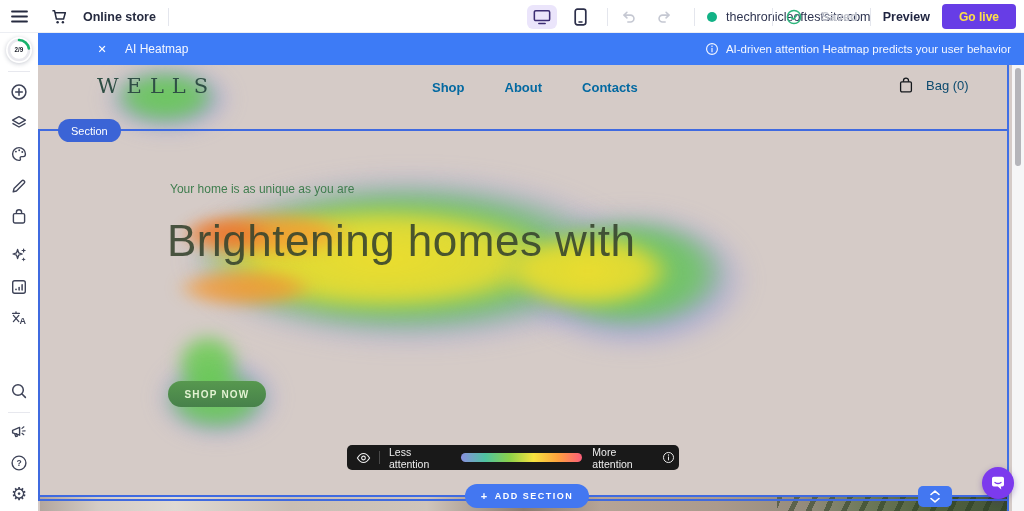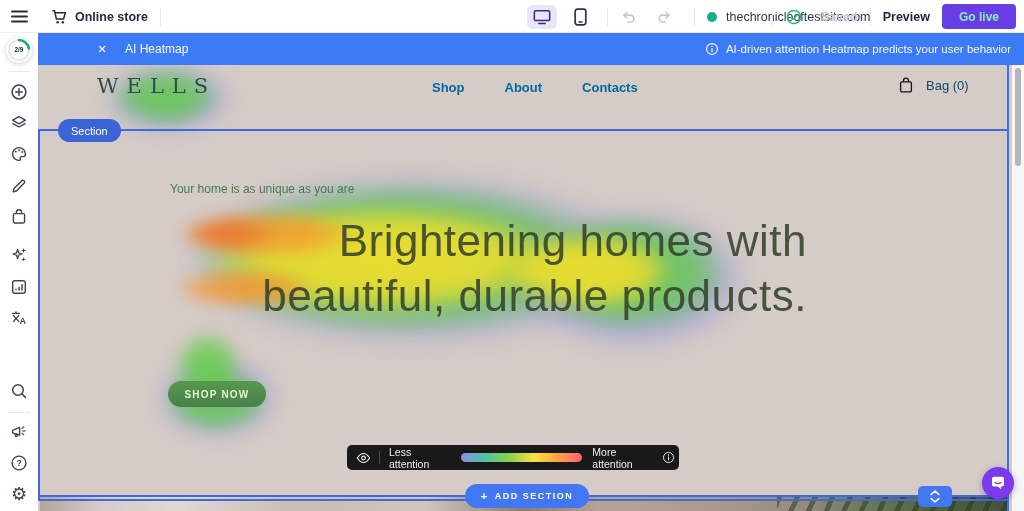--- a/index.html
+++ b/index.html
@@ -3,33 +3,33 @@
 <meta charset="utf-8">
 <style>
   * { margin:0; padding:0; box-sizing:border-box; }
   html,body { width:1024px; height:511px; overflow:hidden; }
   body { font-family:"Liberation Sans", sans-serif; background:#fff; }
   #app { position:relative; width:1024px; height:511px; background:#fff; }
 
   
   .topbar { position:absolute; left:0; top:0; width:1024px; height:33px; background:#fff; border-bottom:1px solid #eceef3; z-index:40; }
   .tb-left { position:absolute; left:11px; top:0; height:33px; display:flex; align-items:center; }
-  .icon-btn { border:none; background:transparent; display:flex; align-items:center; justify-content:space-between; height:26px; min-width:26px; cursor:pointer; border-radius:6px; color:#262b40; }
+  .icon-btn { border:none; background:transparent; display:flex; align-items:center; justify-content:space-between; height:26px; min-width:26px; cursor:pointer; border-radius:6px; color:#262b40;gap:8px; }
   .tb-divider { width:1px; height:18px; background:#e4e6ed; margin:0 12px; }
   .store-label { font-size:12.5px; font-weight:700; color:#262b40; margin-left:7px; }
   .tb-center { position:absolute; left:527px; top:0; height:33px; display:flex; align-items:center; }
   .device-btn { width:30px; height:24px; border:none; border-radius:6px; background:transparent; display:flex; align-items:center; justify-content:center; cursor:pointer; color:#2c2f4a; }
   .device-btn.selected { background:#ebe5fb; color:#3c2d73; }
   .gray-ic { color:#c5c8d2; }
   .status-dot { width:10px; height:10px; border-radius:50%; background:#12b286; }
   .url-text { font-size:12.5px; color:#2e3450; margin-left:9px; font-weight:500; }
   .tb-right { position:absolute; right:8px; top:0; height:33px; display:flex; align-items:center; }
   .saved-label { font-size:12.5px; font-weight:700; color:#c3c6cf; margin-left:18px; }
   .preview-btn { border:none; background:transparent; font-size:12.5px; font-weight:700; color:#1f2440; cursor:pointer; margin-right:12px; font-family:inherit; }
-  .golive-btn { border:none; background:#673de6; color:#86efac; font-size:12px; font-weight:700; border-radius:4px; padding:0 17px; height:25px; cursor:pointer; font-family:inherit; }
+  .golive-btn { border:none; background:#673de6; color:#fde047; font-size:12px; font-weight:700; border-radius:4px; padding:0 17px; height:25px; cursor:pointer; font-family:inherit; }
 
   
   .banner { position:absolute; left:38px; top:33px; width:986px; height:32px; background:#3d7bf6; z-index:30; display:flex; align-items:center; color:#fff; }
   .banner-close { border:none; background:transparent; color:#fff; font-size:11px; margin-left:55px; cursor:pointer; width:18px; height:18px; }
   .banner-title { font-size:12px; font-weight:500; margin-left:14px; color:#f4f7ff; }
   .banner-right { margin-left:auto; margin-right:13px; display:flex; align-items:center; gap:7px; font-size:11.5px; color:#f4f7ff; }
 
   
   .sidebar { position:absolute; left:0; top:33px; width:38px; height:478px; background:#fff; z-index:35; }
   .sb-item { position:absolute; left:0; width:38px; height:26px; display:flex; align-items:center; justify-content:center; color:#3e4358; cursor:pointer; background:transparent; border:none; }
@@ -65,21 +65,21 @@
   .g-neck  { left:125px; top:255px; width:90px;  height:90px; }
   .g-cta   { left:108px; top:292px; width:140px; height:86px; }
   .y-main  { left:95px;  top:118px; width:500px; height:152px; }
   .y-main2 { left:430px; top:152px; width:240px; height:108px; }
   .o-1     { left:103px; top:136px; width:252px; height:66px; }
   .o-2     { left:106px; top:194px; width:202px; height:58px; }
   .r-1     { left:123px; top:145px; width:132px; height:48px; }
 
   
   .eyebrow { position:absolute; left:132px; top:117px; font-size:12px; color:#3f7d4e; z-index:5; cursor:text; }
-  .hero-heading { position:absolute; left:129px; top:148px; width:640px; font-size:44px; line-height:55px; font-weight:400; letter-spacing:.5px; color:rgba(52,66,44,.88); z-index:5; cursor:text;text-align:right; }
+  .hero-heading { position:absolute; left:129px; top:148px; width:640px; font-size:44px; line-height:55px; font-weight:400; letter-spacing:.5px; color:rgba(52,66,44,.88); z-index:5; cursor:text; }
   .cta-btn { position:absolute; left:130px; top:316px; width:98px; height:26px; border:none; border-radius:19px; background:linear-gradient(180deg,#57984f,#47814a); color:#e2f2d2; font-size:10px; font-weight:700; letter-spacing:1.2px; z-index:5; cursor:pointer; font-family:inherit; }
 
   
   .section-outline { position:absolute; left:0; top:64px; width:971px; height:372px; border:2px solid #3f6ae0; z-index:6; pointer-events:none; }
   .section-badge { position:absolute; left:18px; top:-12px; height:23px; padding:0 13px; border-radius:12px; background:#3b64d6; color:#fff; font-size:11px; display:flex; align-items:center; z-index:7; pointer-events:auto; cursor:pointer; }
 
   
   .legend { position:absolute; left:309px; top:380px; width:332px; height:25px; background:#191919; border-radius:5px; display:flex; align-items:center; z-index:12; color:#ededed; }
   .legend-eye { border:none; background:transparent; color:#ededed; margin-left:9px; cursor:pointer; display:flex; align-items:center; }
   .legend-div { width:1px; height:13px; background:#4a4a4a; margin:0 9px 0 8px; }
@@ -307,21 +307,20 @@
       <svg width="16" height="17" viewBox="0 0 16 17">
           <rect x="2.6" y="4.8" width="10.8" height="10" rx="1.3" fill="none" stroke="#14181c" stroke-width="1.3"></rect>
           <path d="M5.5 4.8 V3.6 a2.5 2.5 0 0 1 5 0 v1.2" fill="none" stroke="#14181c" stroke-width="1.3"></path>
         </svg>
       <span>Bag (0)</span>
     </div>
 
     <div class="eyebrow">Your home is as unique as you are</div>
     <div class="hero-heading">
       <span>Brightening homes with</span><br>
-      <span>beautiful, durable products.</span>
     </div>
     <button class="cta-btn">SHOP NOW</button>
 
     <div class="section-outline">
       <div class="section-badge">Section</div>
     </div>
     <div class="canvas-right-border"></div>
 
     <div class="legend">
       <button class="legend-eye">

